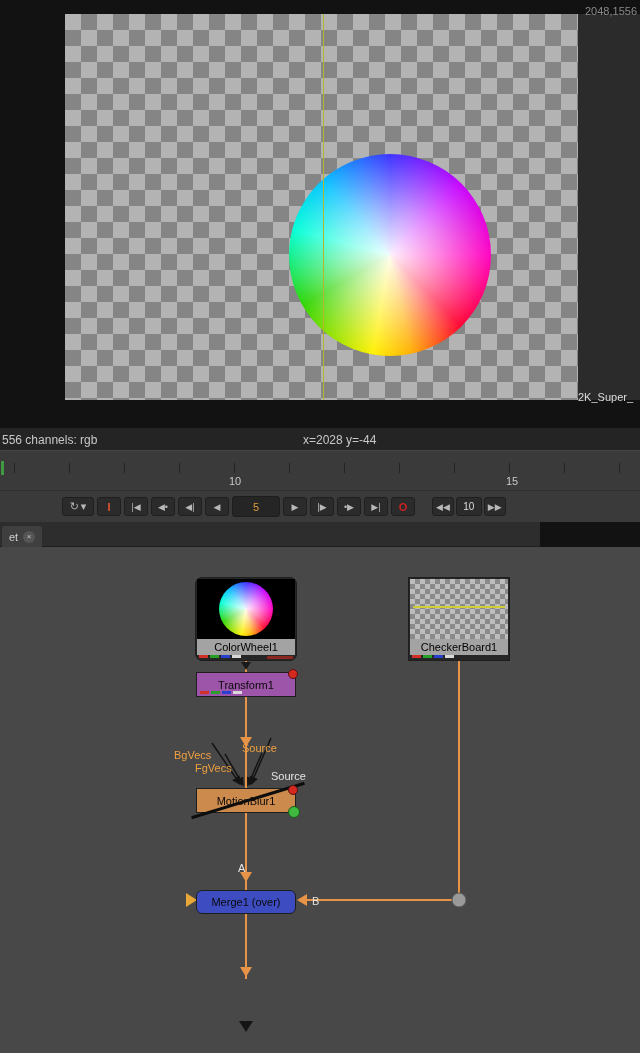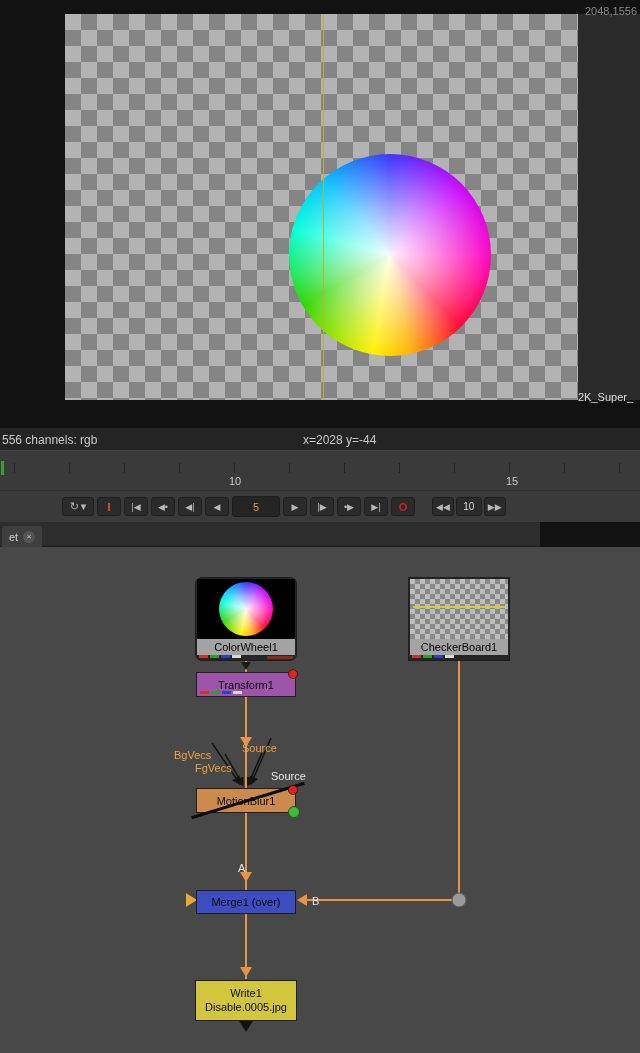--- a/index.html
+++ b/index.html
@@ -221,28 +221,24 @@
     <div class="err-dot"></div>
   </div>
 
   <div class="node bar-node n-motionblur" style="left:196px;top:241px;">
     <span>MotionBlur1</span>
     <div class="strike"></div>
     <div class="err-dot"></div>
     <div class="green-dot"></div>
   </div>
 
-  <div class="node bar-node n-merge" style="left:196px;top:343px;">
+  <div class="node bar-node n-merge" style="left:196px;top:343px;border-radius:6px;">
     <span>Merge1 (over)</span>
   </div>
 
-  <div class="node write-node" style="left:195px;top:433px;">
-    <span>Write1</span>
-    <span>Disable.0005.jpg</span>
-  </div>
 
   <div class="dag-label lbl-orange" style="left:174px;top:202px;">BgVecs</div>
   <div class="dag-label lbl-orange" style="left:195px;top:215px;">FgVecs</div>
   <div class="dag-label lbl-orange" style="left:242px;top:195px;">Source</div>
   <div class="dag-label lbl-white" style="left:236px;top:223px;margin-left:35px;">Source</div>
   <div class="dag-label lbl-white" style="left:238px;top:315px;">A</div>
   <div class="dag-label lbl-white" style="left:312px;top:348px;">B</div>
 </div>
 
 </body></html>

